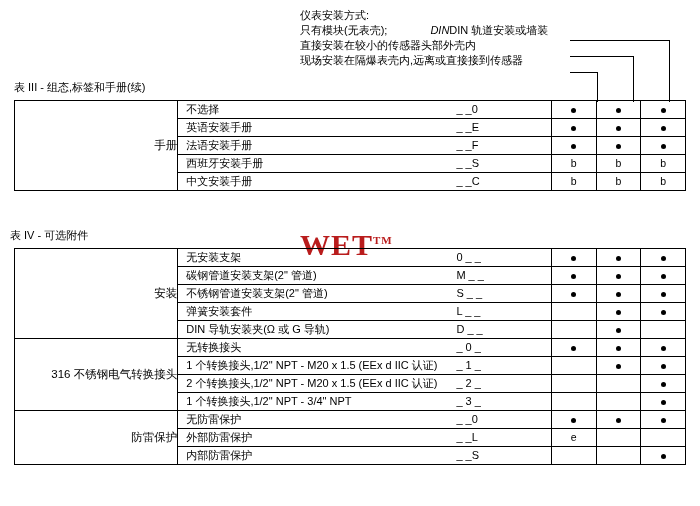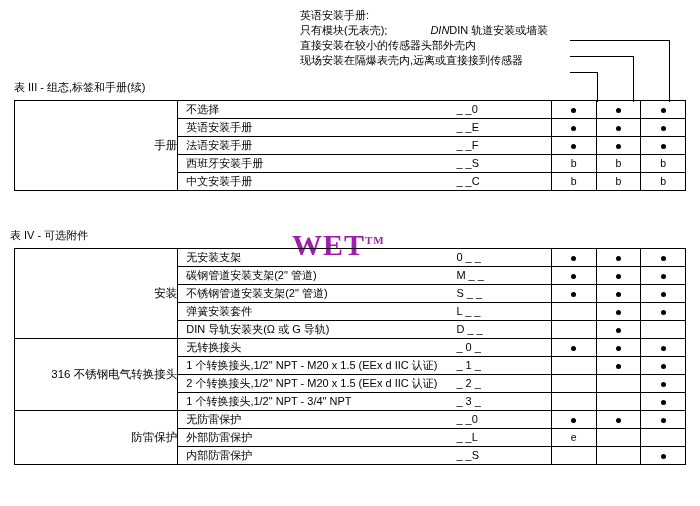--- a/index.html
+++ b/index.html
@@ -103,39 +103,39 @@
   }
 
   
   .grouplabel {
     text-align: right;
   }
 
   
   .watermark {
     position: absolute;
-    left: 292px;
+    left: 300px;
     top: 228px;
     font-family: "Liberation Serif", serif;
     font-weight: bold;
     font-size: 30px;
-    color: #a21caf;
+    color: #b91c1c;
     letter-spacing: 1px;
     user-select: none;
   }
   .watermark .tm {
     font-size: 11px;
     vertical-align: super;
   }
 </style>
 </head>
 <body>
 
 <div class="note-block">
-  <div class="note-line">英语安装手册:</div>
+  <div class="note-line">仪表安装方式:</div>
   <div class="note-line">
     <span>只有模块(无表壳);</span><i>DIN</i><span>DIN 轨道安装或墙装</span>
   </div>
   <div class="note-line">直接安装在较小的传感器头部外壳内</div>
   <div class="note-line">现场安装在隔爆表壳内,远离或直接接到传感器</div>
 </div>
 
 <div class="leader" style="left:570px; top:40px; width:100px; height:1px;"></div>
 <div class="leader" style="left:669px; top:40px; width:1px; height:62px;"></div>
 

